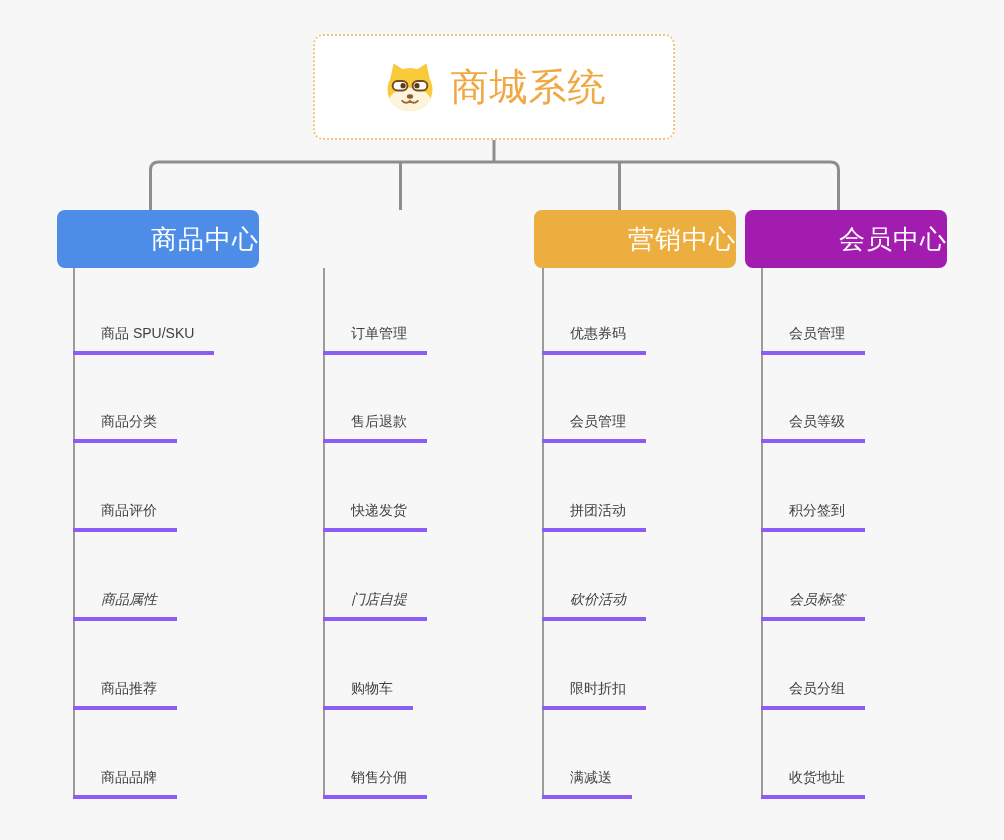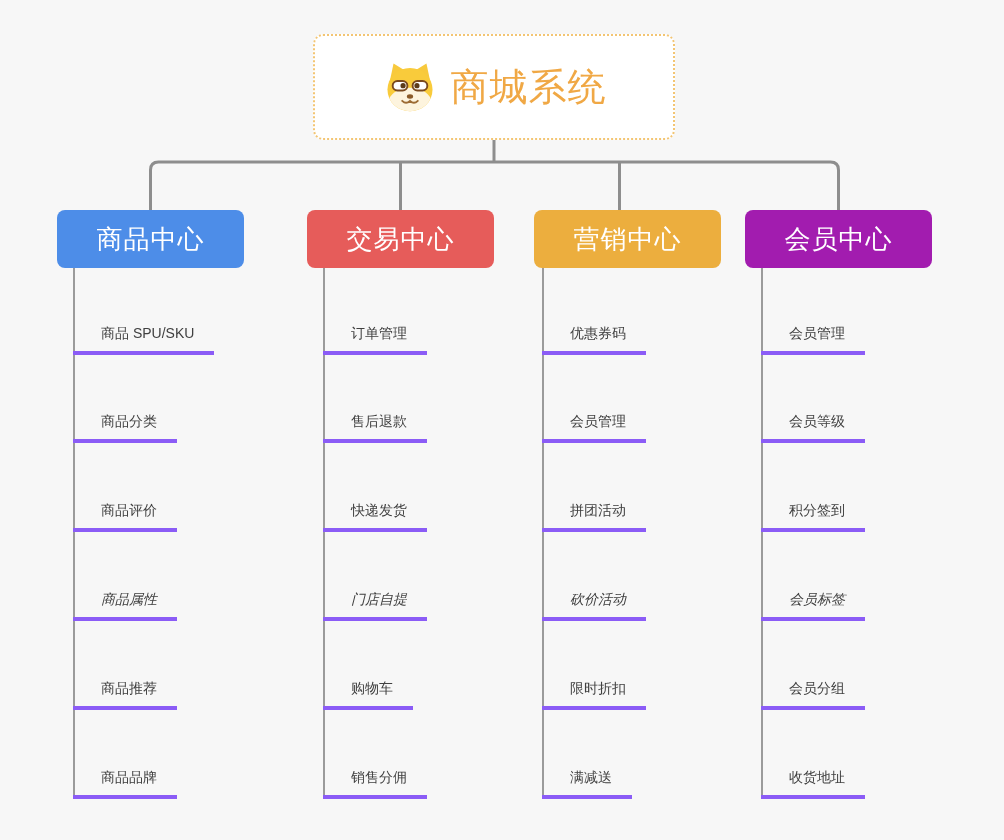--- a/index.html
+++ b/index.html
@@ -32,23 +32,23 @@
     white-space:nowrap;
   }
   
   .connectors{
     position:absolute;left:0;top:0;width:1004px;height:840px;
     pointer-events:none;
   }
   
   .branch-node{
     position:absolute;top:210px;
-    width:187px;height:58px;
+    width:202px;height:58px;
     border-radius:8px;
-    display:flex;align-items:center;justify-content:center;
+    display:flex;align-items:center;justify-content:flex-end;
     color:#ffffff;
     font-size:26px;
     letter-spacing:1px;
     white-space:nowrap;
   }
   .branch-1{left:57px;}
   .branch-2{left:307px;}
   .branch-3{left:526px;}
   .branch-4{left:745px;}
   
@@ -117,23 +117,20 @@
 
         <path d="M23 46 q4.5 4.5 9 0 q4.5 4.5 9 0" stroke="#9c6b33" stroke-width="2.2" fill="none" stroke-linecap="round"></path>
       </svg>
     </span>
     <span class="root-title">商城系统</span>
   </div>
 
   <div class="branch-node branch-1" style="background-color: rgb(77, 141, 232);">
     <span>商品中心</span>
   </div>
-  <div class="branch-node branch-2" style="background-color: rgb(230, 92, 90);">
-    <span>交易中心</span>
-  </div>
   <div class="branch-node branch-3" style="background-color: rgb(236, 174, 62); margin-left: 8px;">
     <span>营销中心</span>
   </div>
   <div class="branch-node branch-4" style="background-color: #a21caf;">
     <span>会员中心</span>
   </div>
 
   <div class="leaf-column col-1">
     <div class="leaf row-1">商品 SPU/SKU</div>
     <div class="leaf row-2">商品分类</div>

